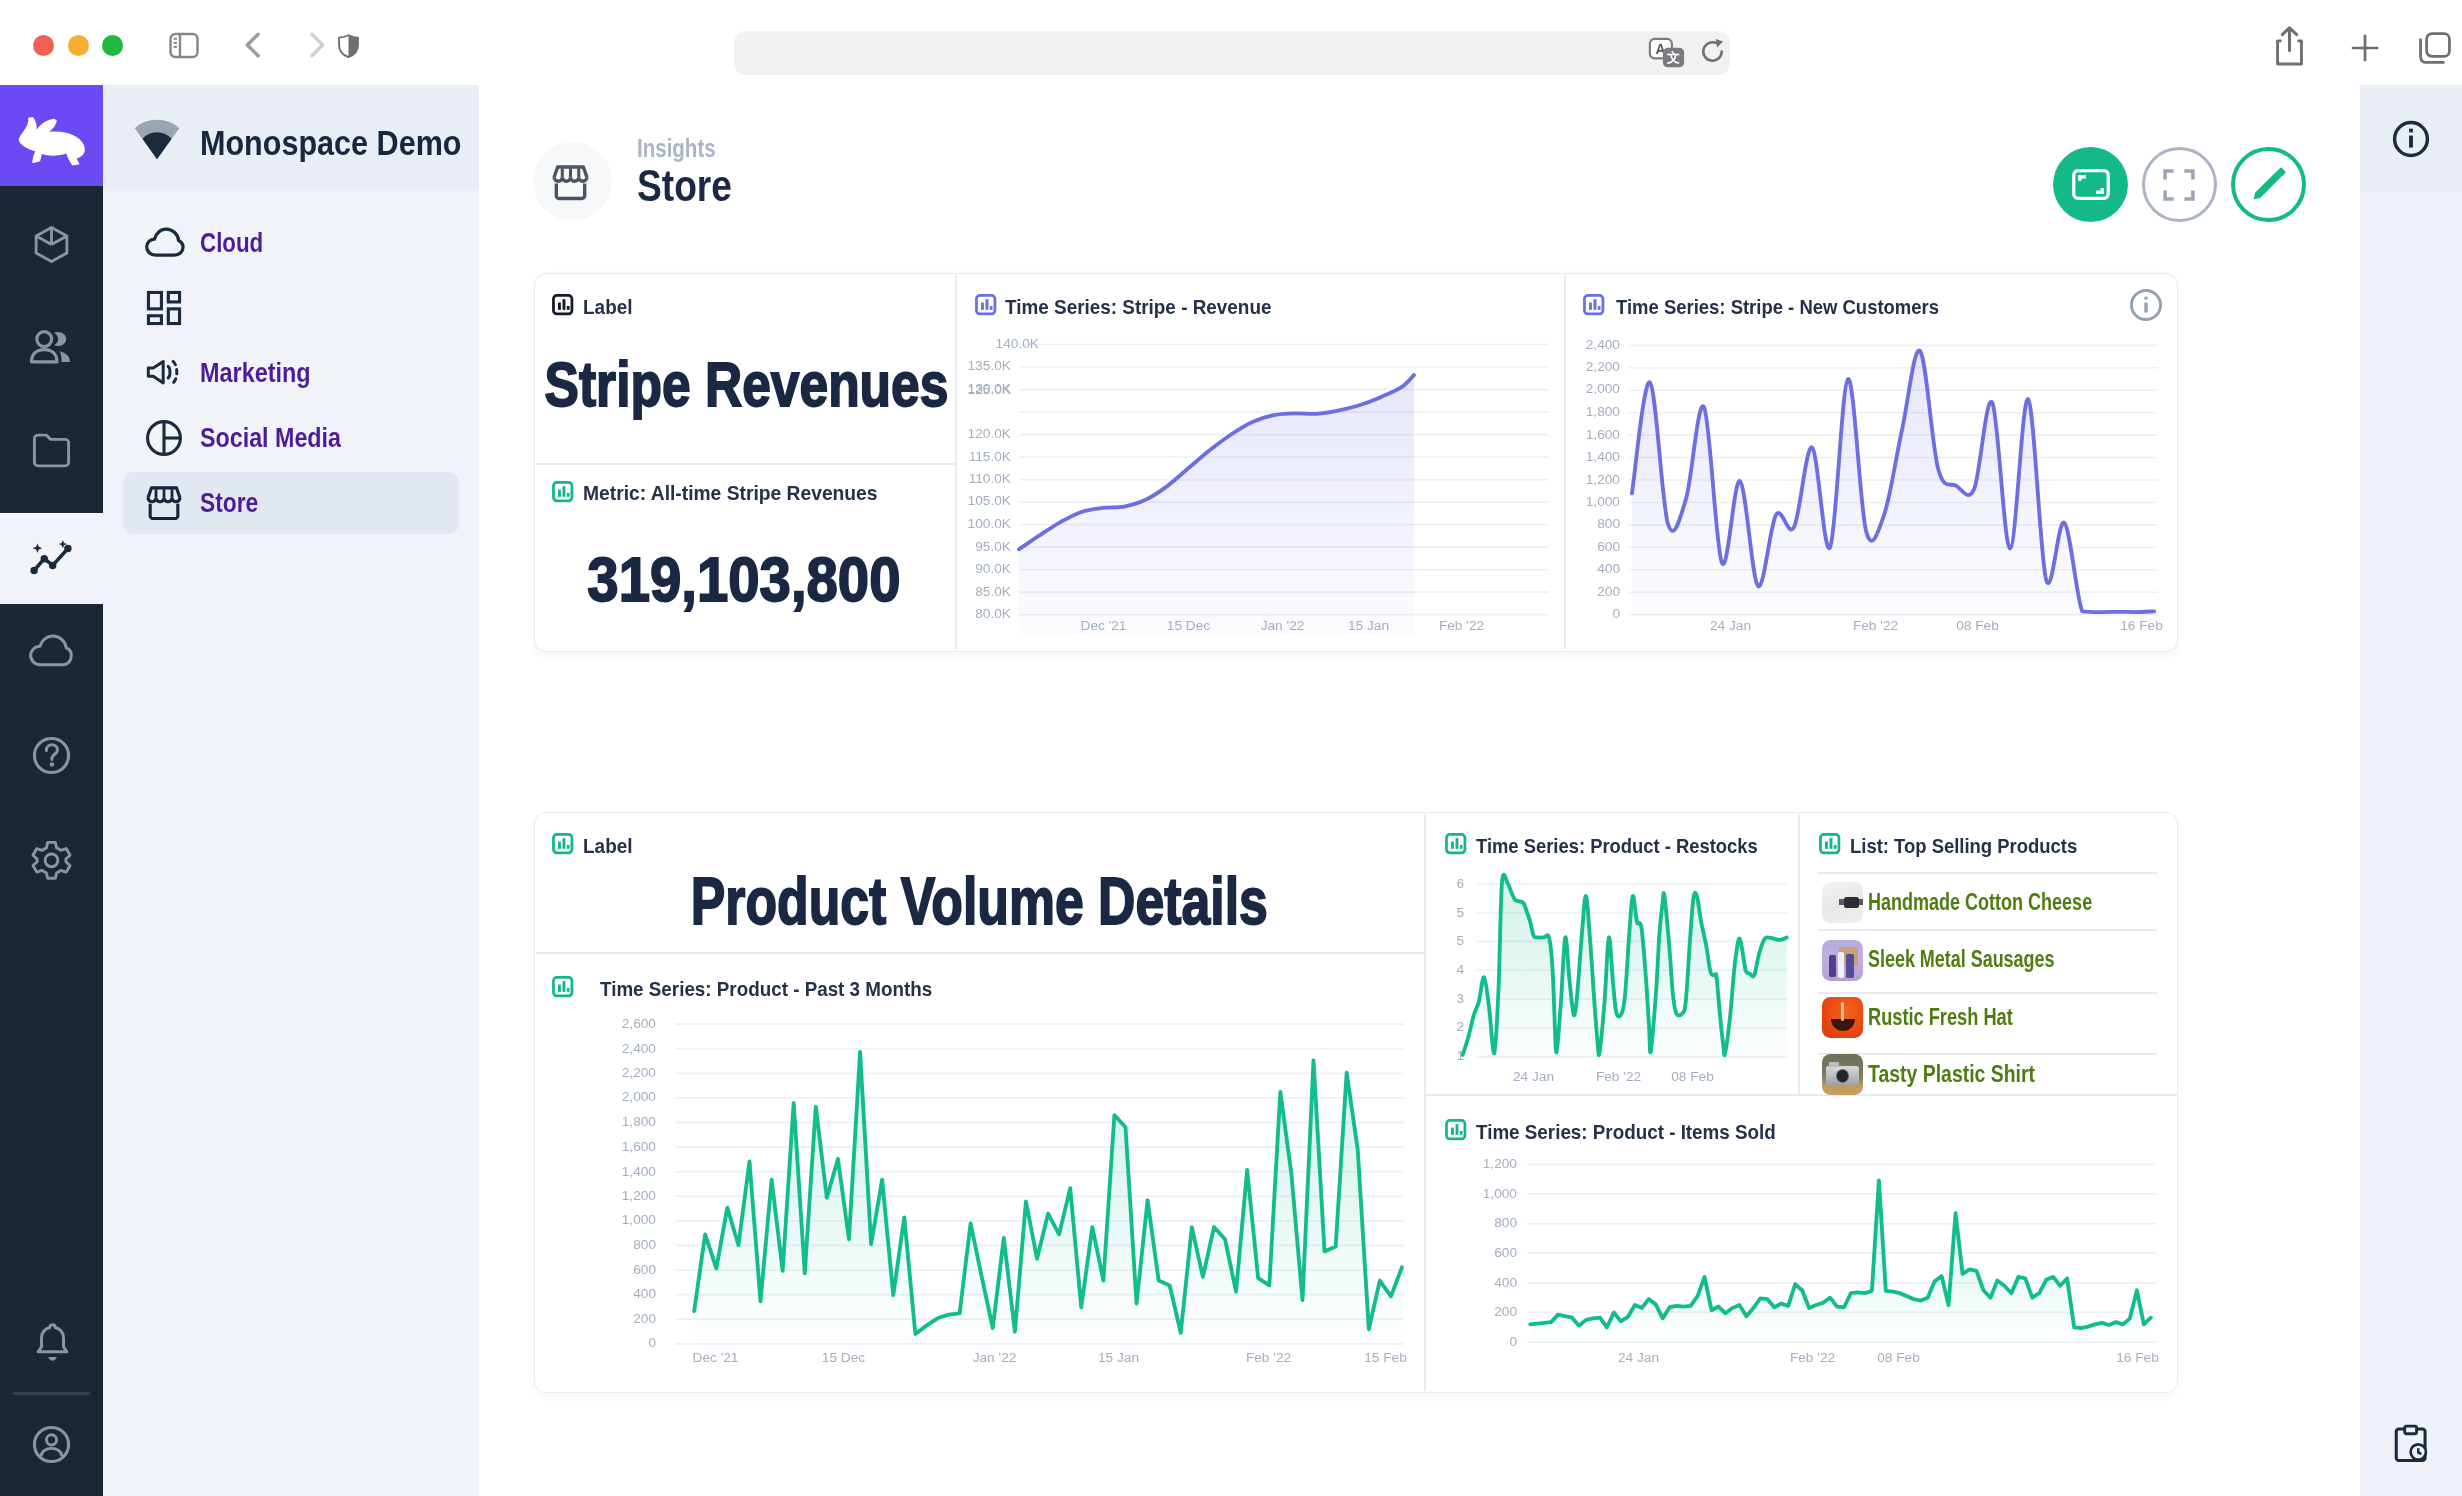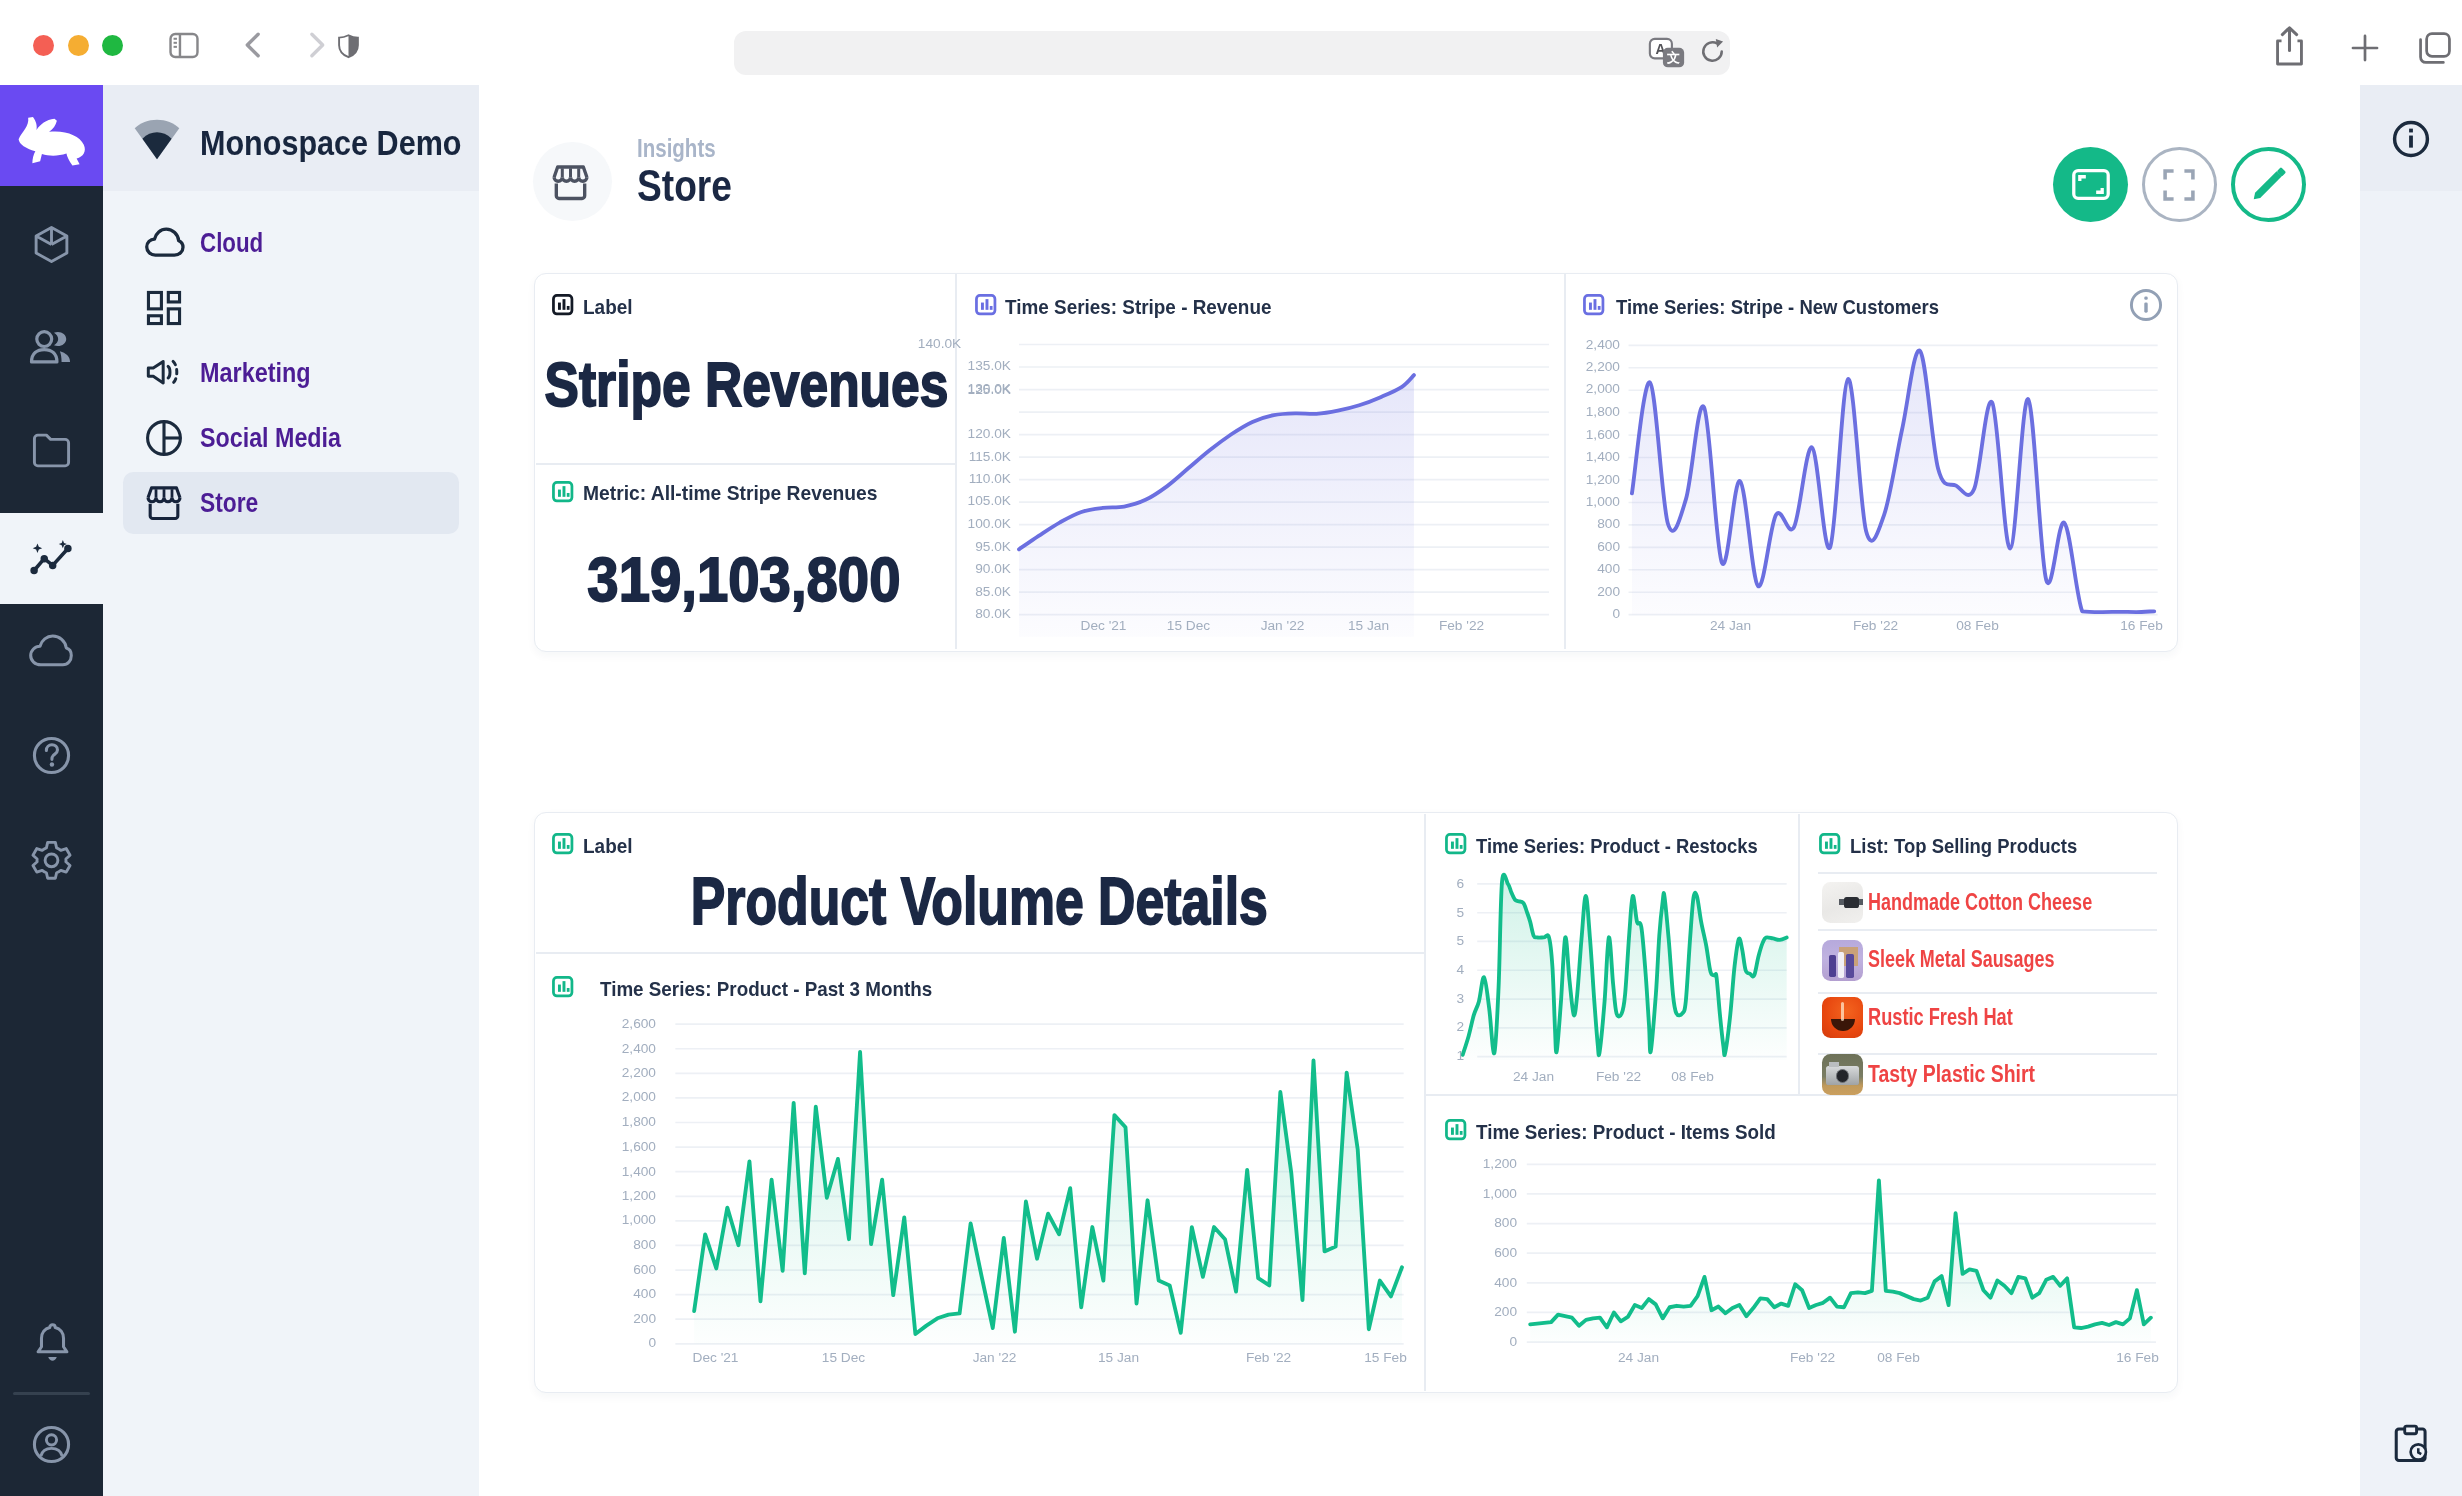--- a/index.html
+++ b/index.html
@@ -36,21 +36,21 @@
   svg.chart { z-index:2; }
   .zt { z-index:4; }
   .divider { position:absolute; background:#e8ecf2; z-index:3; }
   .phead { position:absolute; font-size:20.5px; font-weight:700; color:#243149; z-index:4; white-space:nowrap; }
   .sq { display:inline-block; transform-origin:0 50%; white-space:nowrap; }
   .picon { position:absolute; width:21.4px; height:21.4px; z-index:4; }
   .axis { position:absolute; font-size:13.7px; color:#a2aebf; z-index:4; white-space:nowrap; }
   .axis.r { text-align:right; }
 
   
-  .prow { position:absolute; font-size:23px; font-weight:700; color:#ef4444; z-index:4; white-space:nowrap; }
+  .prow { position:absolute; font-size:23px; font-weight:700; color:#4d7c0f; z-index:4; white-space:nowrap; }
   .pthumb { position:absolute; width:41px; height:41px; border-radius:8.5px; overflow:hidden; z-index:4; }
 
   svg { position:absolute; overflow:visible; }
 </style>
 </head>
 <body>
 
 <div id="chrome">
   <div class="tl" style="left:32.5px;background:#f45f54;"></div>
   <div class="tl" style="left:68px;background:#f5ad32;"></div>
@@ -375,21 +375,21 @@
   <path d="M 1909.0 577.2 C 1912.5 555.6 1923.0 441.4 1930.1 447.3 C 1937.1 453.2 1944.1 589.9 1951.1 612.7 C 1958.2 635.4 1965.2 606.6 1972.2 583.8 C 1979.2 561.1 1986.3 463.7 1993.3 476.2 C 2000.3 488.7 2007.3 644.2 2014.3 658.6 C 2021.4 673.1 2028.4 558.3 2035.4 562.8 C 2042.4 567.3 2049.5 679.0 2056.5 685.5 C 2063.5 692.1 2070.5 613.7 2077.6 602.2 C 2084.6 590.7 2091.6 629.8 2098.6 616.6 C 2105.6 603.5 2112.7 519.5 2119.7 523.4 C 2126.7 527.4 2133.7 653.6 2140.8 640.2 C 2147.8 626.9 2154.8 446.5 2161.8 443.4 C 2168.9 440.2 2175.9 594.8 2182.9 621.2 C 2189.9 647.7 2196.9 622.0 2204.0 602.2 C 2211.0 582.4 2218.0 534.4 2225.0 502.4 C 2232.1 470.5 2239.1 402.9 2246.1 410.6 C 2253.1 418.2 2260.1 522.1 2267.2 548.4 C 2274.2 574.6 2281.2 564.1 2288.2 568.1 C 2295.3 572.0 2302.3 588.2 2309.3 572.0 C 2316.3 555.8 2323.4 459.3 2330.4 470.9 C 2337.4 482.5 2344.4 642.2 2351.4 641.6 C 2358.5 640.9 2365.5 460.9 2372.5 467.0 C 2379.5 473.1 2386.6 654.2 2393.6 678.3 C 2400.6 702.4 2407.6 605.2 2414.7 611.4 C 2421.7 617.5 2428.7 697.6 2435.7 715.1 C 2442.7 716.0 2449.8 716.0 2456.8 716.0 C 2463.8 716.0 2470.8 715.8 2477.9 715.7 C 2484.9 715.7 2491.9 716.0 2498.9 716.0 C 2506.0 716.0 2516.5 715.2 2520.0 715.1 L 2520.0 719.0 L 1909.0 719.0 Z" fill="url(#gp)"></path>
   <path d="M 1909.0 577.2 C 1912.5 555.6 1923.0 441.4 1930.1 447.3 C 1937.1 453.2 1944.1 589.9 1951.1 612.7 C 1958.2 635.4 1965.2 606.6 1972.2 583.8 C 1979.2 561.1 1986.3 463.7 1993.3 476.2 C 2000.3 488.7 2007.3 644.2 2014.3 658.6 C 2021.4 673.1 2028.4 558.3 2035.4 562.8 C 2042.4 567.3 2049.5 679.0 2056.5 685.5 C 2063.5 692.1 2070.5 613.7 2077.6 602.2 C 2084.6 590.7 2091.6 629.8 2098.6 616.6 C 2105.6 603.5 2112.7 519.5 2119.7 523.4 C 2126.7 527.4 2133.7 653.6 2140.8 640.2 C 2147.8 626.9 2154.8 446.5 2161.8 443.4 C 2168.9 440.2 2175.9 594.8 2182.9 621.2 C 2189.9 647.7 2196.9 622.0 2204.0 602.2 C 2211.0 582.4 2218.0 534.4 2225.0 502.4 C 2232.1 470.5 2239.1 402.9 2246.1 410.6 C 2253.1 418.2 2260.1 522.1 2267.2 548.4 C 2274.2 574.6 2281.2 564.1 2288.2 568.1 C 2295.3 572.0 2302.3 588.2 2309.3 572.0 C 2316.3 555.8 2323.4 459.3 2330.4 470.9 C 2337.4 482.5 2344.4 642.2 2351.4 641.6 C 2358.5 640.9 2365.5 460.9 2372.5 467.0 C 2379.5 473.1 2386.6 654.2 2393.6 678.3 C 2400.6 702.4 2407.6 605.2 2414.7 611.4 C 2421.7 617.5 2428.7 697.6 2435.7 715.1 C 2442.7 716.0 2449.8 716.0 2456.8 716.0 C 2463.8 716.0 2470.8 715.8 2477.9 715.7 C 2484.9 715.7 2491.9 716.0 2498.9 716.0 C 2506.0 716.0 2516.5 715.2 2520.0 715.1" fill="none" stroke="#6b6fe0" stroke-width="4.5" stroke-linejoin="round" stroke-linecap="round"></path>
   <path d="M 812.0 1533.6 L 824.9 1443.9 L 837.9 1483.8 L 850.8 1412.6 L 863.8 1456.7 L 876.7 1358.5 L 889.6 1522.2 L 902.6 1379.9 L 915.5 1486.6 L 928.4 1290.2 L 941.4 1489.5 L 954.3 1294.5 L 967.2 1401.2 L 980.2 1355.7 L 993.1 1449.6 L 1006.1 1230.5 L 1019.0 1455.3 L 1031.9 1379.9 L 1044.9 1515.1 L 1057.8 1424.0 L 1070.8 1560.6 L 1083.7 1550.7 L 1096.6 1542.1 L 1109.6 1537.8 L 1122.5 1536.4 L 1135.4 1431.1 L 1148.4 1493.7 L 1161.3 1553.5 L 1174.2 1448.2 L 1187.2 1557.8 L 1200.1 1405.5 L 1213.1 1472.4 L 1226.0 1419.7 L 1238.9 1443.9 L 1251.9 1389.9 L 1264.8 1529.3 L 1277.8 1435.4 L 1290.7 1498.0 L 1303.6 1304.5 L 1316.6 1318.7 L 1329.5 1525.0 L 1342.4 1404.1 L 1355.4 1498.0 L 1368.3 1503.7 L 1381.2 1559.2 L 1394.2 1435.4 L 1407.1 1493.7 L 1420.1 1435.4 L 1433.0 1449.6 L 1445.9 1510.8 L 1458.9 1368.5 L 1471.8 1495.2 L 1484.8 1503.7 L 1497.7 1277.4 L 1510.6 1372.8 L 1523.6 1520.8 L 1536.5 1240.4 L 1549.4 1463.9 L 1562.4 1458.2 L 1575.3 1254.7 L 1588.2 1344.3 L 1601.2 1554.9 L 1614.1 1498.0 L 1627.1 1516.5 L 1640.0 1482.4 L 1640.0 1572.0 L 812.0 1572.0 Z" fill="url(#gg)"></path>
   <path d="M 812.0 1533.6 L 824.9 1443.9 L 837.9 1483.8 L 850.8 1412.6 L 863.8 1456.7 L 876.7 1358.5 L 889.6 1522.2 L 902.6 1379.9 L 915.5 1486.6 L 928.4 1290.2 L 941.4 1489.5 L 954.3 1294.5 L 967.2 1401.2 L 980.2 1355.7 L 993.1 1449.6 L 1006.1 1230.5 L 1019.0 1455.3 L 1031.9 1379.9 L 1044.9 1515.1 L 1057.8 1424.0 L 1070.8 1560.6 L 1083.7 1550.7 L 1096.6 1542.1 L 1109.6 1537.8 L 1122.5 1536.4 L 1135.4 1431.1 L 1148.4 1493.7 L 1161.3 1553.5 L 1174.2 1448.2 L 1187.2 1557.8 L 1200.1 1405.5 L 1213.1 1472.4 L 1226.0 1419.7 L 1238.9 1443.9 L 1251.9 1389.9 L 1264.8 1529.3 L 1277.8 1435.4 L 1290.7 1498.0 L 1303.6 1304.5 L 1316.6 1318.7 L 1329.5 1525.0 L 1342.4 1404.1 L 1355.4 1498.0 L 1368.3 1503.7 L 1381.2 1559.2 L 1394.2 1435.4 L 1407.1 1493.7 L 1420.1 1435.4 L 1433.0 1449.6 L 1445.9 1510.8 L 1458.9 1368.5 L 1471.8 1495.2 L 1484.8 1503.7 L 1497.7 1277.4 L 1510.6 1372.8 L 1523.6 1520.8 L 1536.5 1240.4 L 1549.4 1463.9 L 1562.4 1458.2 L 1575.3 1254.7 L 1588.2 1344.3 L 1601.2 1554.9 L 1614.1 1498.0 L 1627.1 1516.5 L 1640.0 1482.4" fill="none" stroke="#12bd8b" stroke-width="4.5" stroke-linejoin="round" stroke-linecap="round"></path>
   <path d="M 1711.0 1234.0 C 1712.2 1230.3 1715.8 1219.5 1718.0 1211.8 C 1720.2 1204.0 1722.0 1194.3 1724.0 1187.5 C 1726.0 1180.8 1728.0 1178.8 1730.0 1171.4 C 1732.0 1164.0 1734.0 1141.7 1736.0 1143.1 C 1738.0 1144.4 1740.0 1164.6 1742.0 1179.4 C 1744.0 1194.3 1746.2 1236.0 1748.0 1232.0 C 1749.8 1227.9 1751.5 1188.5 1753.0 1155.2 C 1754.5 1121.9 1755.2 1052.2 1757.0 1032.0 C 1758.8 1011.8 1762.2 1032.0 1764.0 1034.0 C 1765.8 1036.0 1766.7 1041.1 1768.0 1044.1 C 1769.3 1047.1 1770.7 1050.5 1772.0 1052.2 C 1773.3 1053.9 1774.3 1053.5 1776.0 1054.2 C 1777.7 1054.9 1780.3 1054.2 1782.0 1056.2 C 1783.7 1058.2 1784.7 1062.6 1786.0 1066.3 C 1787.3 1070.0 1788.7 1073.7 1790.0 1078.4 C 1791.3 1083.2 1792.7 1091.6 1794.0 1094.6 C 1795.3 1097.6 1796.0 1096.3 1798.0 1096.6 C 1800.0 1097.0 1803.7 1096.6 1806.0 1096.6 C 1808.3 1096.6 1810.3 1090.9 1812.0 1096.6 C 1813.7 1102.3 1814.8 1113.1 1816.0 1131.0 C 1817.2 1148.8 1818.2 1187.2 1819.0 1203.7 C 1819.8 1220.2 1819.8 1235.3 1821.0 1229.9 C 1822.2 1224.6 1824.3 1193.6 1826.0 1171.4 C 1827.7 1149.1 1829.3 1100.7 1831.0 1096.6 C 1832.7 1092.6 1834.3 1132.0 1836.0 1147.1 C 1837.7 1162.3 1839.5 1184.8 1841.0 1187.5 C 1842.5 1190.2 1843.5 1178.1 1845.0 1163.3 C 1846.5 1148.5 1848.3 1117.8 1850.0 1098.6 C 1851.7 1079.4 1853.3 1048.1 1855.0 1048.1 C 1856.7 1048.1 1858.3 1078.1 1860.0 1098.6 C 1861.7 1119.2 1863.5 1150.8 1865.0 1171.4 C 1866.5 1191.9 1868.0 1211.8 1869.0 1221.9 C 1870.0 1232.0 1869.7 1238.0 1871.0 1232.0 C 1872.3 1223.5 1875.2 1193.9 1877.0 1171.4 C 1878.8 1148.8 1880.3 1100.0 1882.0 1096.6 C 1883.7 1093.3 1885.5 1136.3 1887.0 1151.2 C 1888.5 1166.0 1889.3 1179.8 1891.0 1185.5 C 1892.7 1191.2 1895.3 1189.2 1897.0 1185.5 C 1898.7 1181.8 1899.5 1179.1 1901.0 1163.3 C 1902.5 1147.5 1904.5 1109.8 1906.0 1090.6 C 1907.5 1071.4 1908.5 1050.2 1910.0 1048.1 C 1911.5 1046.1 1913.3 1072.4 1915.0 1078.4 C 1916.7 1084.5 1918.3 1074.4 1920.0 1084.5 C 1921.7 1094.6 1923.5 1119.8 1925.0 1139.0 C 1926.5 1158.2 1928.0 1184.5 1929.0 1199.6 C 1930.0 1214.8 1929.7 1236.0 1931.0 1229.9 C 1932.3 1223.9 1935.3 1185.8 1937.0 1163.3 C 1938.7 1140.7 1939.7 1112.8 1941.0 1094.6 C 1942.3 1076.4 1944.0 1061.9 1945.0 1054.2 C 1946.0 1046.5 1945.8 1040.7 1947.0 1048.1 C 1948.2 1055.5 1950.3 1079.4 1952.0 1098.6 C 1953.7 1117.8 1955.5 1148.8 1957.0 1163.3 C 1958.5 1177.8 1959.2 1181.8 1961.0 1185.5 C 1962.8 1189.2 1966.2 1187.9 1968.0 1185.5 C 1969.8 1183.1 1970.5 1185.8 1972.0 1171.4 C 1973.5 1156.9 1975.5 1118.8 1977.0 1098.6 C 1978.5 1078.4 1979.7 1058.6 1981.0 1050.2 C 1982.3 1041.7 1983.5 1043.4 1985.0 1048.1 C 1986.5 1052.9 1988.2 1068.7 1990.0 1078.4 C 1991.8 1088.2 1994.2 1097.0 1996.0 1106.7 C 1997.8 1116.5 1999.3 1131.3 2001.0 1137.0 C 2002.7 1142.7 2004.8 1140.0 2006.0 1141.1 C 2007.2 1142.1 2007.0 1135.3 2008.0 1143.1 C 2009.0 1150.8 2010.7 1174.1 2012.0 1187.5 C 2013.3 1201.0 2015.0 1216.5 2016.0 1223.9 C 2017.0 1231.3 2016.7 1238.0 2018.0 1232.0 C 2019.3 1225.9 2022.2 1204.4 2024.0 1187.5 C 2025.8 1170.7 2027.3 1145.8 2029.0 1131.0 C 2030.7 1116.1 2032.5 1102.0 2034.0 1098.6 C 2035.5 1095.3 2036.7 1104.7 2038.0 1110.8 C 2039.3 1116.8 2040.5 1130.3 2042.0 1135.0 C 2043.5 1139.7 2045.3 1138.0 2047.0 1139.0 C 2048.7 1140.0 2050.3 1144.4 2052.0 1141.1 C 2053.7 1137.7 2055.3 1125.2 2057.0 1118.8 C 2058.7 1112.4 2060.5 1106.4 2062.0 1102.7 C 2063.5 1099.0 2064.0 1097.4 2066.0 1096.6 C 2068.0 1095.8 2071.3 1097.4 2074.0 1097.8 C 2076.7 1098.3 2079.3 1099.7 2082.0 1099.4 C 2084.7 1099.2 2088.7 1097.1 2090.0 1096.6 L 2090.0 1240.0 L 1711.0 1240.0 Z" fill="url(#gg)"></path>
   <path d="M 1711.0 1234.0 C 1712.2 1230.3 1715.8 1219.5 1718.0 1211.8 C 1720.2 1204.0 1722.0 1194.3 1724.0 1187.5 C 1726.0 1180.8 1728.0 1178.8 1730.0 1171.4 C 1732.0 1164.0 1734.0 1141.7 1736.0 1143.1 C 1738.0 1144.4 1740.0 1164.6 1742.0 1179.4 C 1744.0 1194.3 1746.2 1236.0 1748.0 1232.0 C 1749.8 1227.9 1751.5 1188.5 1753.0 1155.2 C 1754.5 1121.9 1755.2 1052.2 1757.0 1032.0 C 1758.8 1011.8 1762.2 1032.0 1764.0 1034.0 C 1765.8 1036.0 1766.7 1041.1 1768.0 1044.1 C 1769.3 1047.1 1770.7 1050.5 1772.0 1052.2 C 1773.3 1053.9 1774.3 1053.5 1776.0 1054.2 C 1777.7 1054.9 1780.3 1054.2 1782.0 1056.2 C 1783.7 1058.2 1784.7 1062.6 1786.0 1066.3 C 1787.3 1070.0 1788.7 1073.7 1790.0 1078.4 C 1791.3 1083.2 1792.7 1091.6 1794.0 1094.6 C 1795.3 1097.6 1796.0 1096.3 1798.0 1096.6 C 1800.0 1097.0 1803.7 1096.6 1806.0 1096.6 C 1808.3 1096.6 1810.3 1090.9 1812.0 1096.6 C 1813.7 1102.3 1814.8 1113.1 1816.0 1131.0 C 1817.2 1148.8 1818.2 1187.2 1819.0 1203.7 C 1819.8 1220.2 1819.8 1235.3 1821.0 1229.9 C 1822.2 1224.6 1824.3 1193.6 1826.0 1171.4 C 1827.7 1149.1 1829.3 1100.7 1831.0 1096.6 C 1832.7 1092.6 1834.3 1132.0 1836.0 1147.1 C 1837.7 1162.3 1839.5 1184.8 1841.0 1187.5 C 1842.5 1190.2 1843.5 1178.1 1845.0 1163.3 C 1846.5 1148.5 1848.3 1117.8 1850.0 1098.6 C 1851.7 1079.4 1853.3 1048.1 1855.0 1048.1 C 1856.7 1048.1 1858.3 1078.1 1860.0 1098.6 C 1861.7 1119.2 1863.5 1150.8 1865.0 1171.4 C 1866.5 1191.9 1868.0 1211.8 1869.0 1221.9 C 1870.0 1232.0 1869.7 1238.0 1871.0 1232.0 C 1872.3 1223.5 1875.2 1193.9 1877.0 1171.4 C 1878.8 1148.8 1880.3 1100.0 1882.0 1096.6 C 1883.7 1093.3 1885.5 1136.3 1887.0 1151.2 C 1888.5 1166.0 1889.3 1179.8 1891.0 1185.5 C 1892.7 1191.2 1895.3 1189.2 1897.0 1185.5 C 1898.7 1181.8 1899.5 1179.1 1901.0 1163.3 C 1902.5 1147.5 1904.5 1109.8 1906.0 1090.6 C 1907.5 1071.4 1908.5 1050.2 1910.0 1048.1 C 1911.5 1046.1 1913.3 1072.4 1915.0 1078.4 C 1916.7 1084.5 1918.3 1074.4 1920.0 1084.5 C 1921.7 1094.6 1923.5 1119.8 1925.0 1139.0 C 1926.5 1158.2 1928.0 1184.5 1929.0 1199.6 C 1930.0 1214.8 1929.7 1236.0 1931.0 1229.9 C 1932.3 1223.9 1935.3 1185.8 1937.0 1163.3 C 1938.7 1140.7 1939.7 1112.8 1941.0 1094.6 C 1942.3 1076.4 1944.0 1061.9 1945.0 1054.2 C 1946.0 1046.5 1945.8 1040.7 1947.0 1048.1 C 1948.2 1055.5 1950.3 1079.4 1952.0 1098.6 C 1953.7 1117.8 1955.5 1148.8 1957.0 1163.3 C 1958.5 1177.8 1959.2 1181.8 1961.0 1185.5 C 1962.8 1189.2 1966.2 1187.9 1968.0 1185.5 C 1969.8 1183.1 1970.5 1185.8 1972.0 1171.4 C 1973.5 1156.9 1975.5 1118.8 1977.0 1098.6 C 1978.5 1078.4 1979.7 1058.6 1981.0 1050.2 C 1982.3 1041.7 1983.5 1043.4 1985.0 1048.1 C 1986.5 1052.9 1988.2 1068.7 1990.0 1078.4 C 1991.8 1088.2 1994.2 1097.0 1996.0 1106.7 C 1997.8 1116.5 1999.3 1131.3 2001.0 1137.0 C 2002.7 1142.7 2004.8 1140.0 2006.0 1141.1 C 2007.2 1142.1 2007.0 1135.3 2008.0 1143.1 C 2009.0 1150.8 2010.7 1174.1 2012.0 1187.5 C 2013.3 1201.0 2015.0 1216.5 2016.0 1223.9 C 2017.0 1231.3 2016.7 1238.0 2018.0 1232.0 C 2019.3 1225.9 2022.2 1204.4 2024.0 1187.5 C 2025.8 1170.7 2027.3 1145.8 2029.0 1131.0 C 2030.7 1116.1 2032.5 1102.0 2034.0 1098.6 C 2035.5 1095.3 2036.7 1104.7 2038.0 1110.8 C 2039.3 1116.8 2040.5 1130.3 2042.0 1135.0 C 2043.5 1139.7 2045.3 1138.0 2047.0 1139.0 C 2048.7 1140.0 2050.3 1144.4 2052.0 1141.1 C 2053.7 1137.7 2055.3 1125.2 2057.0 1118.8 C 2058.7 1112.4 2060.5 1106.4 2062.0 1102.7 C 2063.5 1099.0 2064.0 1097.4 2066.0 1096.6 C 2068.0 1095.8 2071.3 1097.4 2074.0 1097.8 C 2076.7 1098.3 2079.3 1099.7 2082.0 1099.4 C 2084.7 1099.2 2088.7 1097.1 2090.0 1096.6" fill="none" stroke="#12bd8b" stroke-width="4.5" stroke-linejoin="round" stroke-linecap="round"></path>
   <path d="M 1790.0 1549.2 L 1798.2 1548.3 L 1806.3 1547.4 L 1814.5 1546.6 L 1822.6 1537.9 L 1830.8 1539.6 L 1838.9 1541.4 L 1847.1 1550.9 L 1855.3 1544.0 L 1863.4 1542.2 L 1871.6 1541.4 L 1879.7 1552.7 L 1887.9 1535.3 L 1896.0 1545.7 L 1904.2 1540.5 L 1912.4 1526.6 L 1920.5 1530.1 L 1928.7 1519.7 L 1936.8 1525.8 L 1945.0 1542.2 L 1953.1 1529.2 L 1961.3 1527.5 L 1969.5 1528.4 L 1977.6 1527.5 L 1985.8 1516.2 L 1993.9 1493.7 L 2002.1 1532.7 L 2010.2 1528.4 L 2018.4 1536.2 L 2026.6 1530.1 L 2034.7 1526.6 L 2042.9 1539.6 L 2051.0 1530.1 L 2059.2 1518.8 L 2067.3 1519.7 L 2075.5 1529.2 L 2083.7 1524.9 L 2091.8 1527.5 L 2100.0 1502.3 L 2108.1 1509.3 L 2116.3 1530.1 L 2124.4 1526.6 L 2132.6 1524.0 L 2140.8 1518.0 L 2148.9 1528.4 L 2157.1 1529.2 L 2165.2 1512.7 L 2173.4 1511.9 L 2181.6 1512.7 L 2189.7 1510.1 L 2197.9 1380.9 L 2206.0 1510.1 L 2214.2 1511.0 L 2222.3 1512.7 L 2230.5 1516.2 L 2238.7 1519.7 L 2246.8 1521.4 L 2255.0 1518.0 L 2263.1 1498.9 L 2271.3 1492.8 L 2279.4 1526.6 L 2287.6 1419.1 L 2295.8 1490.2 L 2303.9 1485.0 L 2312.1 1486.7 L 2320.2 1509.3 L 2328.4 1518.0 L 2336.5 1498.0 L 2344.7 1504.1 L 2352.9 1512.7 L 2361.0 1493.7 L 2369.2 1495.4 L 2377.3 1518.0 L 2385.5 1512.7 L 2393.6 1497.1 L 2401.8 1493.7 L 2410.0 1504.1 L 2418.1 1495.4 L 2426.3 1552.7 L 2434.4 1553.5 L 2442.6 1551.8 L 2450.7 1549.2 L 2458.9 1547.4 L 2467.1 1550.0 L 2475.2 1546.6 L 2483.4 1549.2 L 2491.5 1542.2 L 2499.7 1509.3 L 2507.8 1549.2 L 2516.0 1541.4 L 2516.0 1570.0 L 1790.0 1570.0 Z" fill="url(#gg)"></path>
   <path d="M 1790.0 1549.2 L 1798.2 1548.3 L 1806.3 1547.4 L 1814.5 1546.6 L 1822.6 1537.9 L 1830.8 1539.6 L 1838.9 1541.4 L 1847.1 1550.9 L 1855.3 1544.0 L 1863.4 1542.2 L 1871.6 1541.4 L 1879.7 1552.7 L 1887.9 1535.3 L 1896.0 1545.7 L 1904.2 1540.5 L 1912.4 1526.6 L 1920.5 1530.1 L 1928.7 1519.7 L 1936.8 1525.8 L 1945.0 1542.2 L 1953.1 1529.2 L 1961.3 1527.5 L 1969.5 1528.4 L 1977.6 1527.5 L 1985.8 1516.2 L 1993.9 1493.7 L 2002.1 1532.7 L 2010.2 1528.4 L 2018.4 1536.2 L 2026.6 1530.1 L 2034.7 1526.6 L 2042.9 1539.6 L 2051.0 1530.1 L 2059.2 1518.8 L 2067.3 1519.7 L 2075.5 1529.2 L 2083.7 1524.9 L 2091.8 1527.5 L 2100.0 1502.3 L 2108.1 1509.3 L 2116.3 1530.1 L 2124.4 1526.6 L 2132.6 1524.0 L 2140.8 1518.0 L 2148.9 1528.4 L 2157.1 1529.2 L 2165.2 1512.7 L 2173.4 1511.9 L 2181.6 1512.7 L 2189.7 1510.1 L 2197.9 1380.9 L 2206.0 1510.1 L 2214.2 1511.0 L 2222.3 1512.7 L 2230.5 1516.2 L 2238.7 1519.7 L 2246.8 1521.4 L 2255.0 1518.0 L 2263.1 1498.9 L 2271.3 1492.8 L 2279.4 1526.6 L 2287.6 1419.1 L 2295.8 1490.2 L 2303.9 1485.0 L 2312.1 1486.7 L 2320.2 1509.3 L 2328.4 1518.0 L 2336.5 1498.0 L 2344.7 1504.1 L 2352.9 1512.7 L 2361.0 1493.7 L 2369.2 1495.4 L 2377.3 1518.0 L 2385.5 1512.7 L 2393.6 1497.1 L 2401.8 1493.7 L 2410.0 1504.1 L 2418.1 1495.4 L 2426.3 1552.7 L 2434.4 1553.5 L 2442.6 1551.8 L 2450.7 1549.2 L 2458.9 1547.4 L 2467.1 1550.0 L 2475.2 1546.6 L 2483.4 1549.2 L 2491.5 1542.2 L 2499.7 1509.3 L 2507.8 1549.2 L 2516.0 1541.4" fill="none" stroke="#12bd8b" stroke-width="4.5" stroke-linejoin="round" stroke-linecap="round"></path>
 </svg>
 
-<div class="axis r" style="left:884px;top:336px;width:111px;text-align:center;">140.0K</div>
+<div class="axis r" style="left:928px;top:336px;width:111px;">140.0K</div>
 <div class="axis r" style="left:900px;top:358px;width:111px;">135.0K</div>
 <div class="axis r" style="left:900px;top:381px;width:111px;">130.0K</div>
 <div class="axis r" style="left:900px;top:382px;width:111px;">125.0K</div>
 <div class="axis r" style="left:900px;top:426px;width:111px;">120.0K</div>
 <div class="axis r" style="left:900px;top:449px;width:111px;">115.0K</div>
 <div class="axis r" style="left:900px;top:471px;width:111px;">110.0K</div>
 <div class="axis r" style="left:900px;top:493px;width:111px;">105.0K</div>
 <div class="axis r" style="left:900px;top:516px;width:111px;">100.0K</div>
 <div class="axis r" style="left:900px;top:539px;width:111px;">95.0K</div>
 <div class="axis r" style="left:900px;top:561px;width:111px;">90.0K</div>

